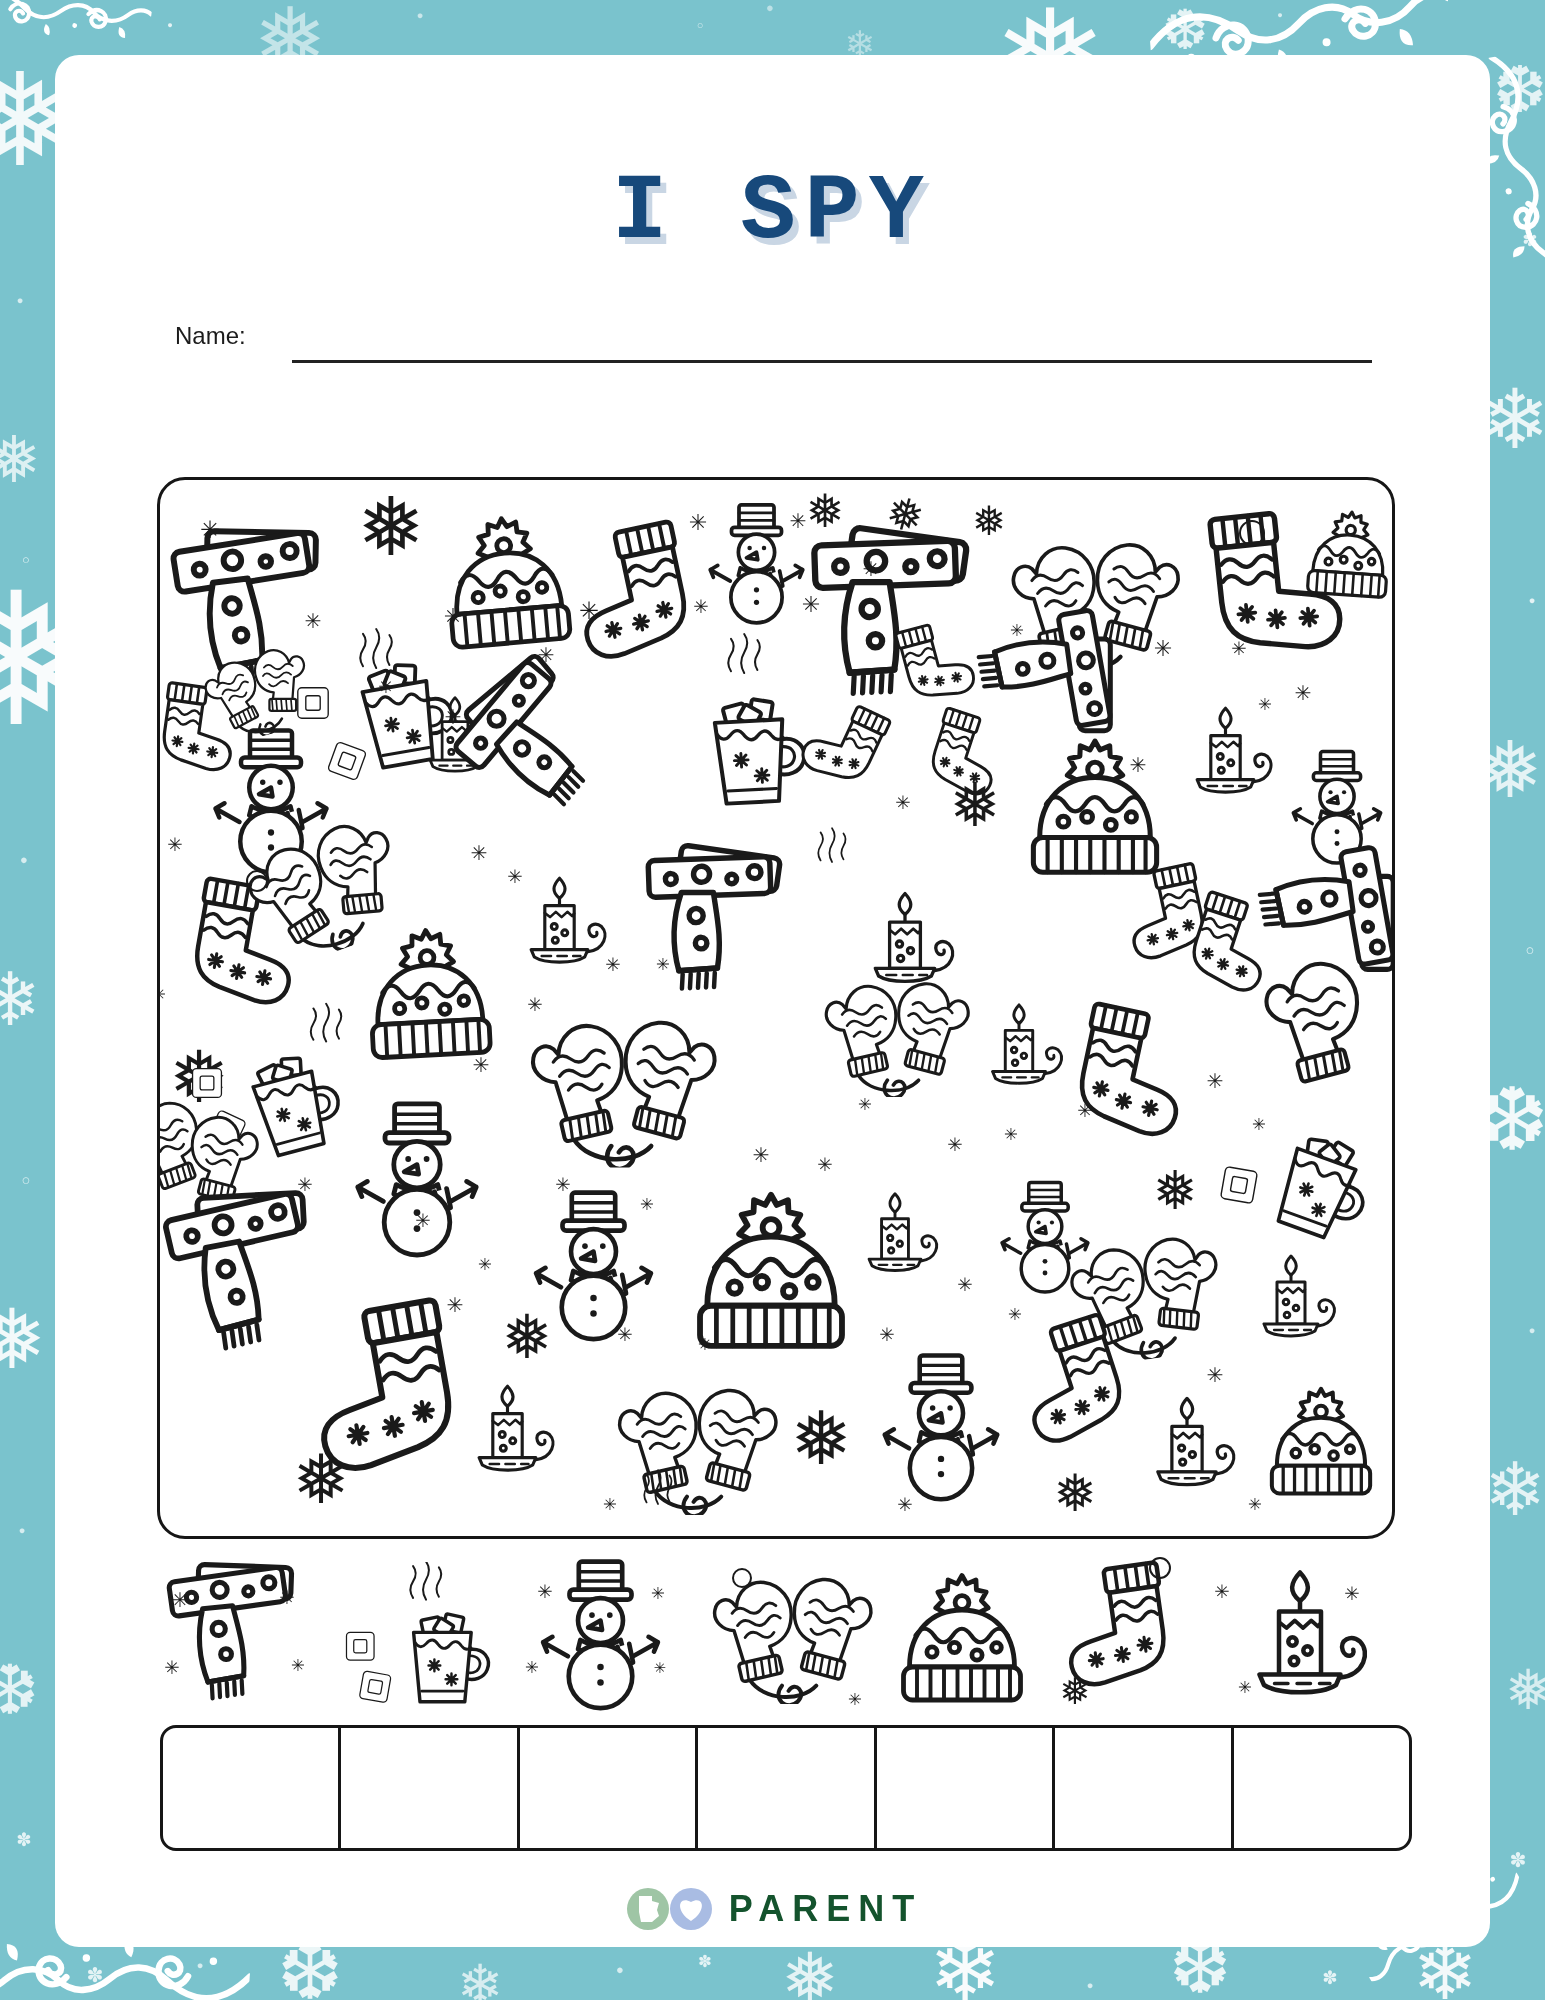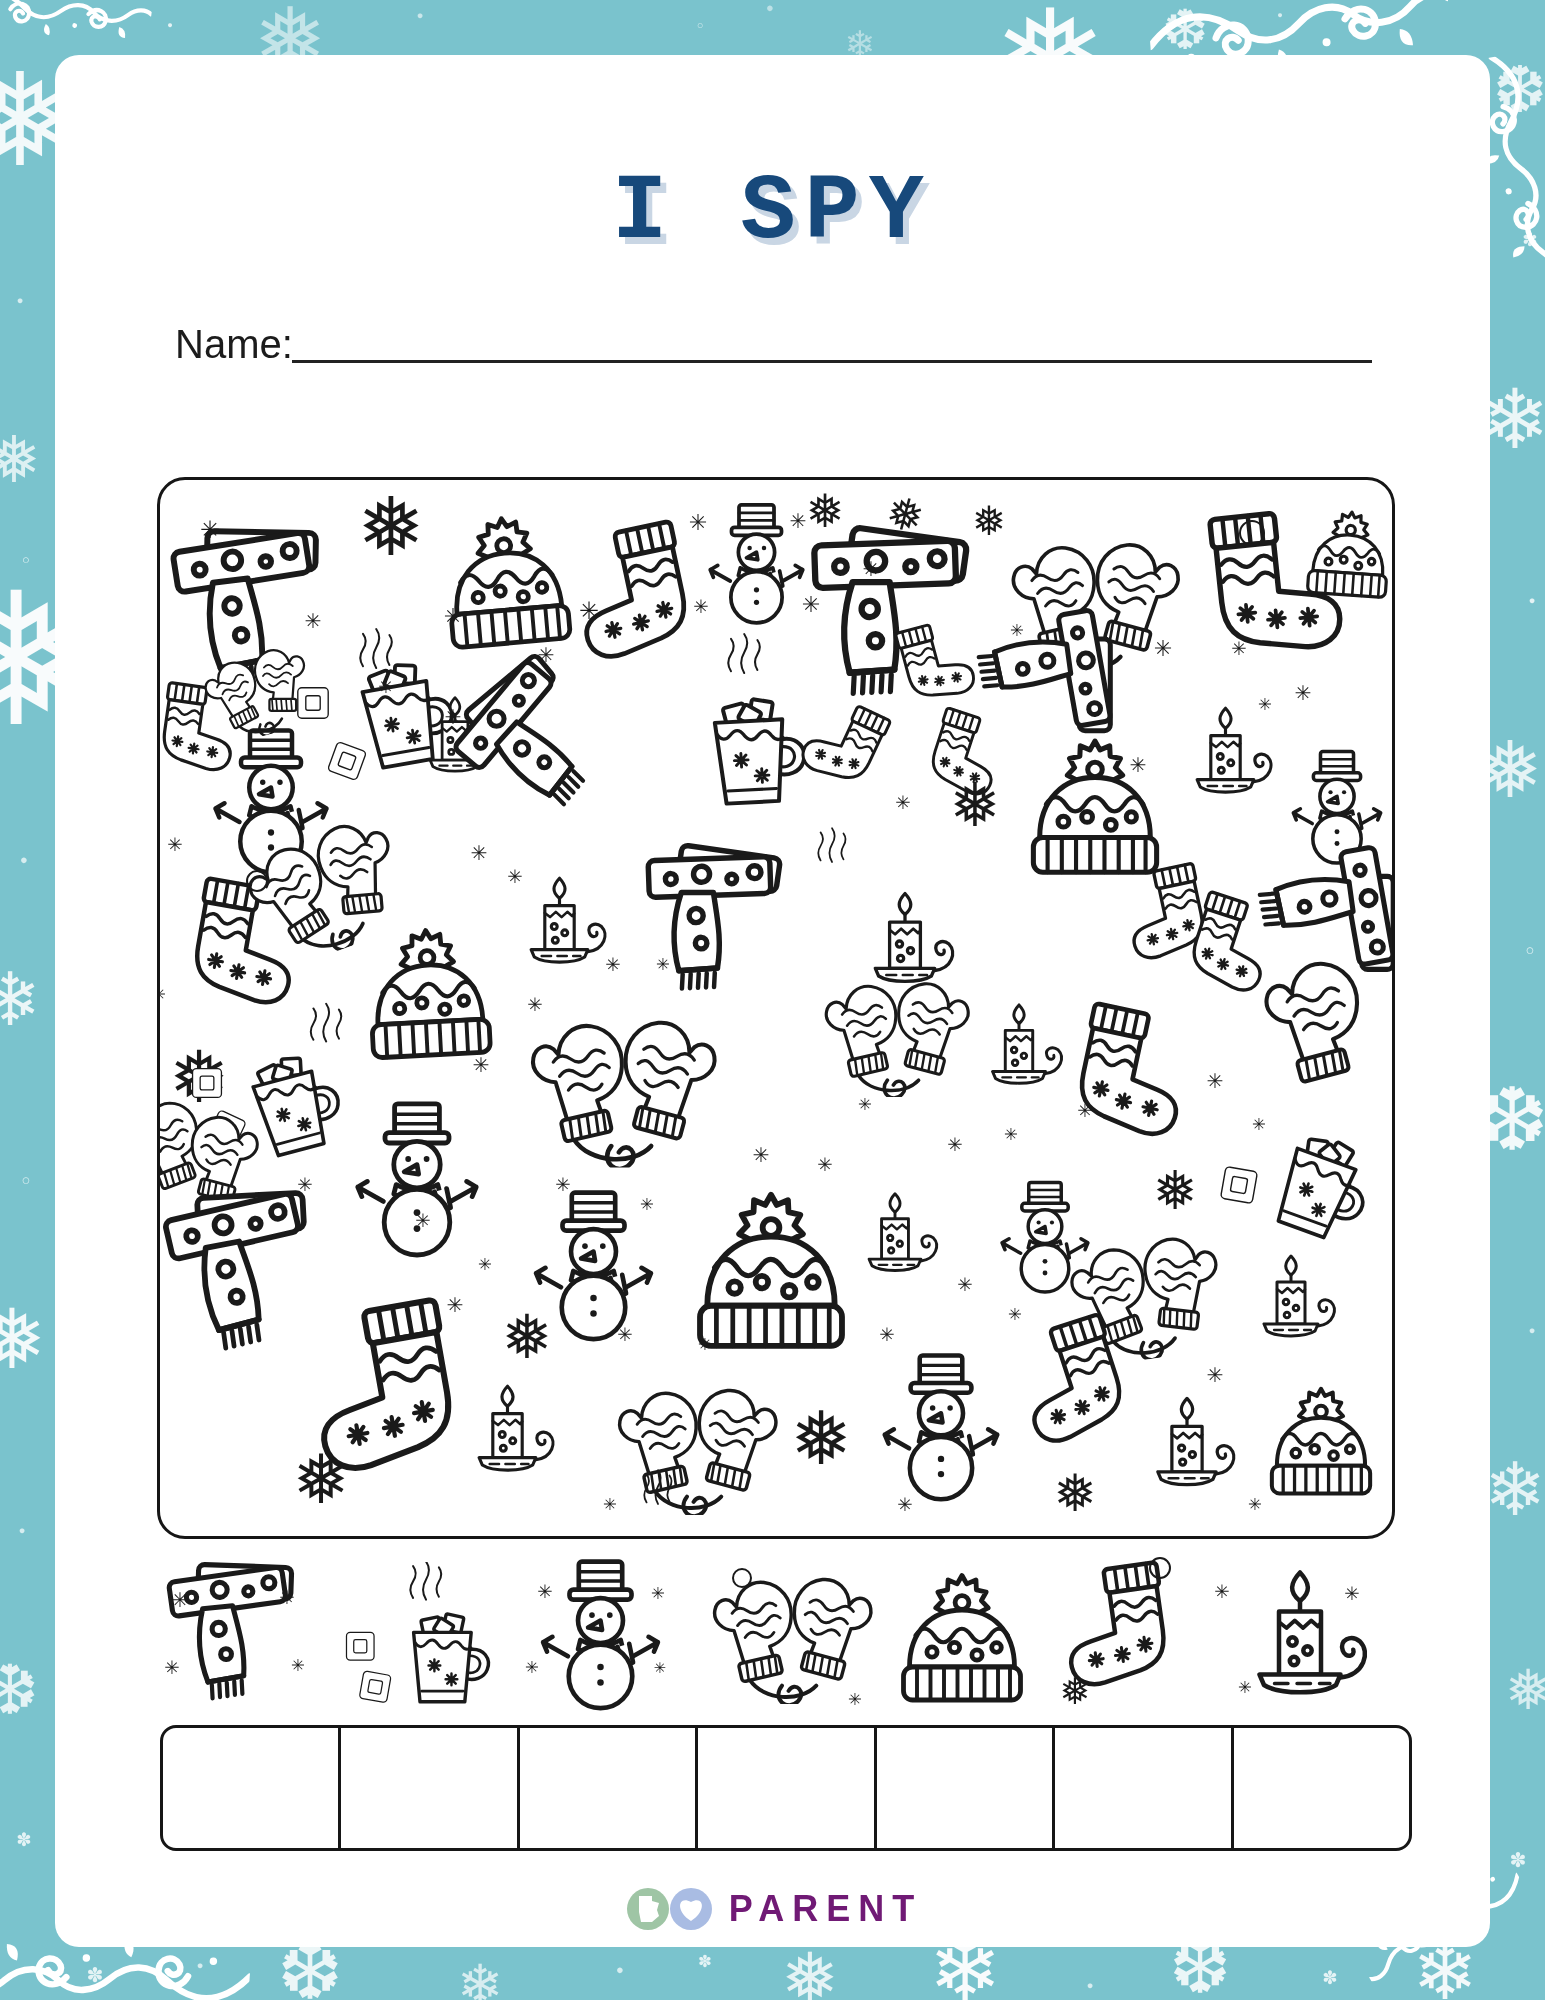--- a/index.html
+++ b/index.html
@@ -22,21 +22,21 @@
   #title-winter{
     left:0;right:0;top:104px;text-align:center;
     font-size:54px;font-weight:700;letter-spacing:6px;color:#8bced6;
   }
   #title-ispy{
     left:0;right:0;top:160px;text-align:center;
     font-size:92px;font-weight:700;letter-spacing:9px;color:#17497b;
     text-shadow:6px 7px 0 #c9d6e4;
     font-family:Liberation Mono, monospace;
   }
-  #name-label{left:175px;top:322px;font-size:40px;color:#1c1c1c;}
+  #name-label{left:175px;top:322px;font-size:24px;color:#1c1c1c;}
   #name-line{left:292px;top:360px;width:1080px;height:0;border-top:3px solid #222;}
   #instruction{left:158px;top:392px;width:1260px;font-size:30px;color:#121212;}
   #puzzle-box{
     left:157px;top:477px;width:1232px;height:1056px;
     border:3px solid #161616;border-radius:28px;overflow:hidden;background:#fff;
   }
   #key-layer{left:0;top:0;width:1545px;height:2000px;pointer-events:none;}
   .item{position:absolute;}
   .glyph{position:absolute;color:#1a1a1a;text-align:center;user-select:none;}
   .dotc{position:absolute;border:2.5px solid #1a1a1a;border-radius:50%;}
@@ -589,15 +589,15 @@
       <div class="acell"></div>
     </div>
 
   <div class="content" id="footer">
     <svg id="logo-circles" width="96" height="50" viewBox="0 0 96 50">
       <circle cx="25" cy="25" r="21" fill="#9fc5a5"></circle>
       <path d="M16,12 L29,12 L29,17 L36,19 L34,26 L36,32 L29,38 L18,38 L16,28 Z" fill="#fff"></path>
       <circle cx="68" cy="25" r="21" fill="#a9bce3"></circle>
       <path d="M68,37 C52,27 55,11 68,18 C81,11 84,27 68,37 Z" fill="#fff"></path>
     </svg>
-    <span id="brand-right" style="color: #701a75;">PARENT</span>
+    <span id="brand-right" style="color: #14532d;">PARENT</span>
   </div>
 </div>
 
 </body></html>

